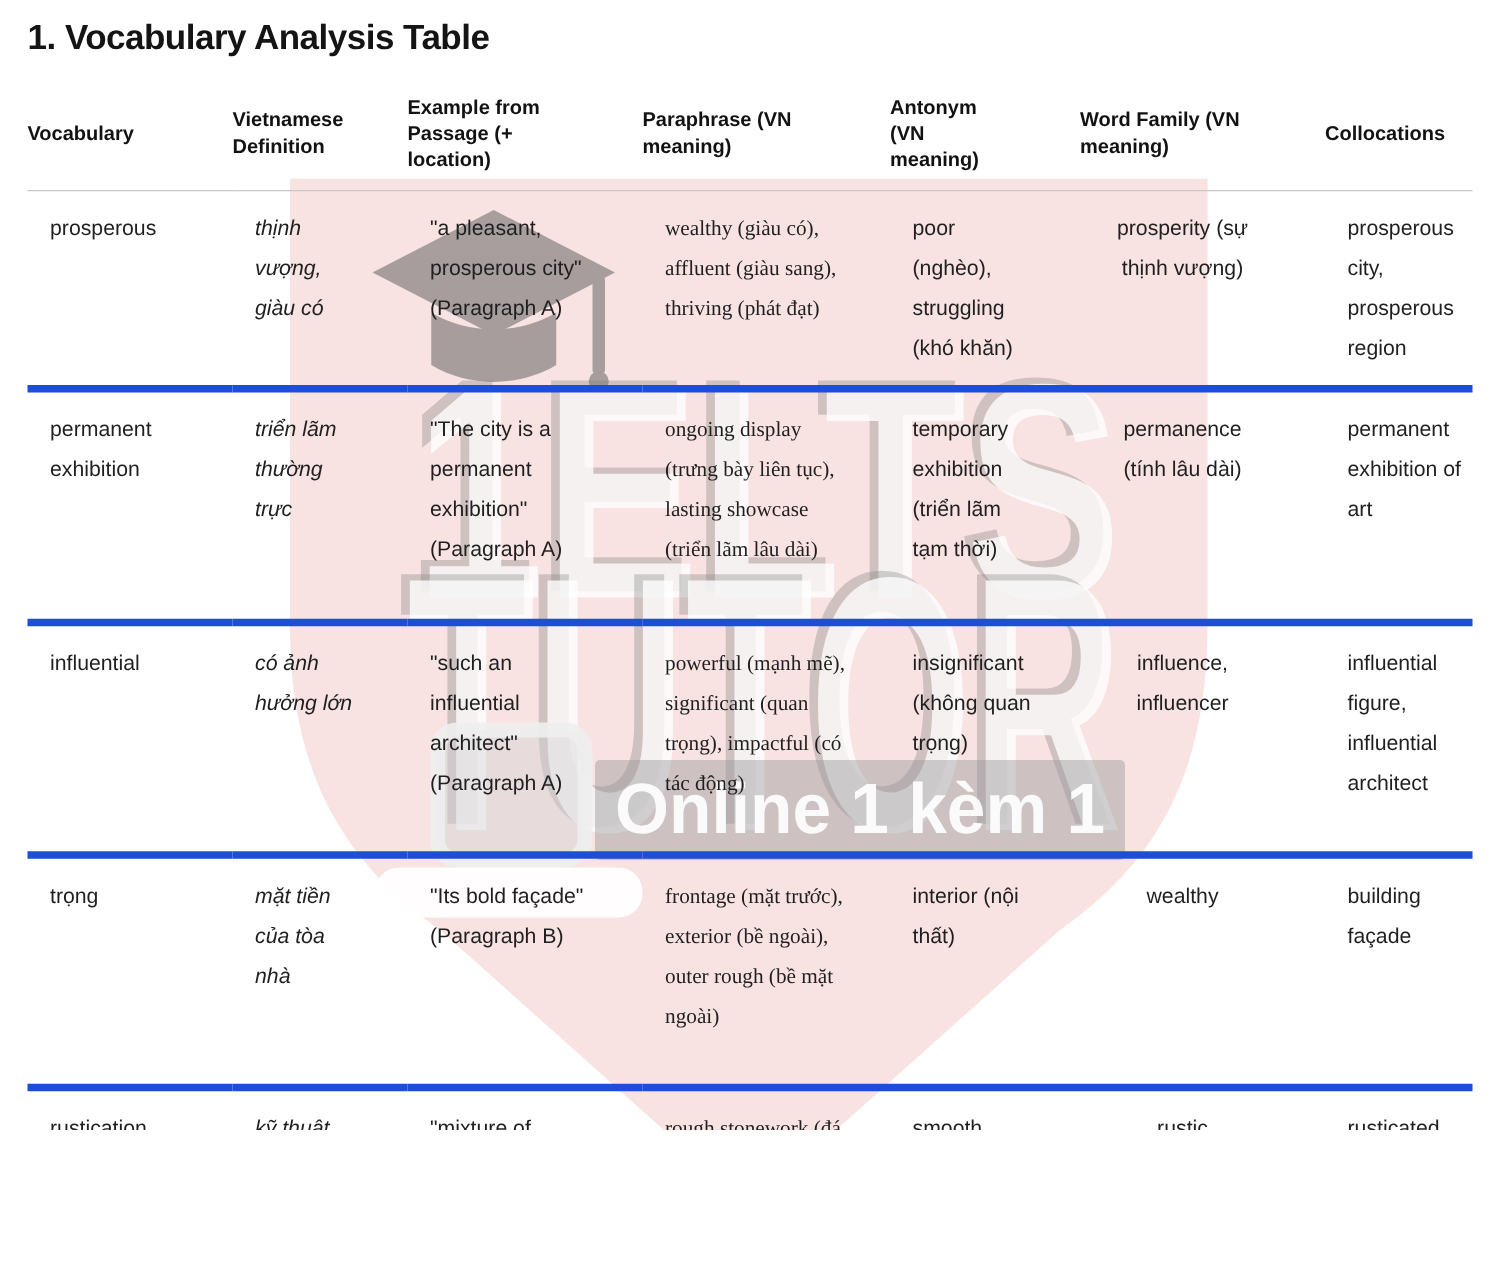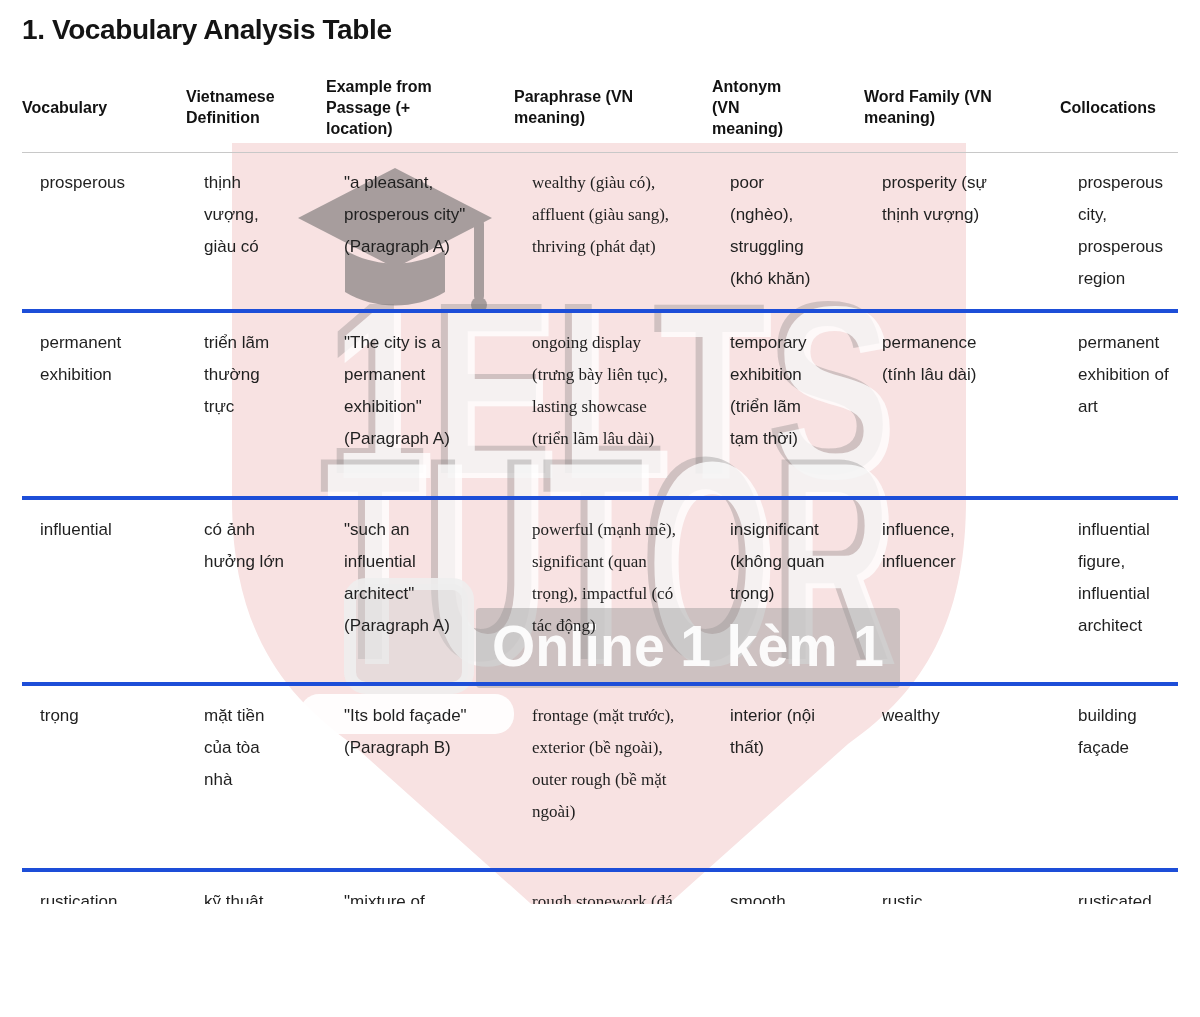--- a/index.html
+++ b/index.html
@@ -17,30 +17,30 @@
     position:absolute; left:22px; top:62px; width:1156px; z-index:1;
     border-collapse:collapse; table-layout:fixed; background:transparent;
   }
   .vocab th {
     height:90px; vertical-align:middle; text-align:left;
     font-size:16px; font-weight:700; color:#121212; line-height:21px;
     padding:0 12px 0 0; border-bottom:1px solid #c8c8c8;
   }
   .vocab td {
     vertical-align:top; font-size:17px; font-weight:400; line-height:32px; color:#1f1f1f;
-    padding:14px 14px 10px 18px; border-bottom:4px solid #1d4ed8;
+    padding:14px 14px 10px 18px; border-bottom:6px solid #1d4ed8;
   }
   .vocab th:nth-child(3){ padding-right:60px; }
   .vocab th:nth-child(4){ padding-right:20px; }
   .vocab th:nth-child(5){ padding-right:62px; }
-  .vocab td:nth-child(2){ padding-right:34px; }
+  .vocab td:nth-child(2){ padding-right:34px;font-style:italic; }
   .vocab td:nth-child(3){ padding-right:36px; }
   .vocab td:nth-child(4){ padding-right:30px;font-family:Liberation Serif, serif; }
   .vocab td:nth-child(5){ padding-right:34px; }
-  .vocab td:nth-child(6){ padding-right:50px; }
+  .vocab td:nth-child(6){ padding-right:50px;text-align:center; }
   .vocab td:nth-child(7){ padding-right:0; }
   .vocab tbody tr:nth-child(1){ height:158px; }
   .vocab tbody tr:nth-child(2){ height:187px; }
   .vocab tbody tr:nth-child(3){ height:186px; }
   .vocab tbody tr:nth-child(4){ height:186px; }
   .vocab tbody tr:nth-child(5){ height:148px; }
   .vocab tbody tr:last-child td { border-bottom:none; }
   .red-bar {
     position:absolute; left:95px; top:1004px; width:252px; height:13px;
     background:#bf4045; z-index:2;

